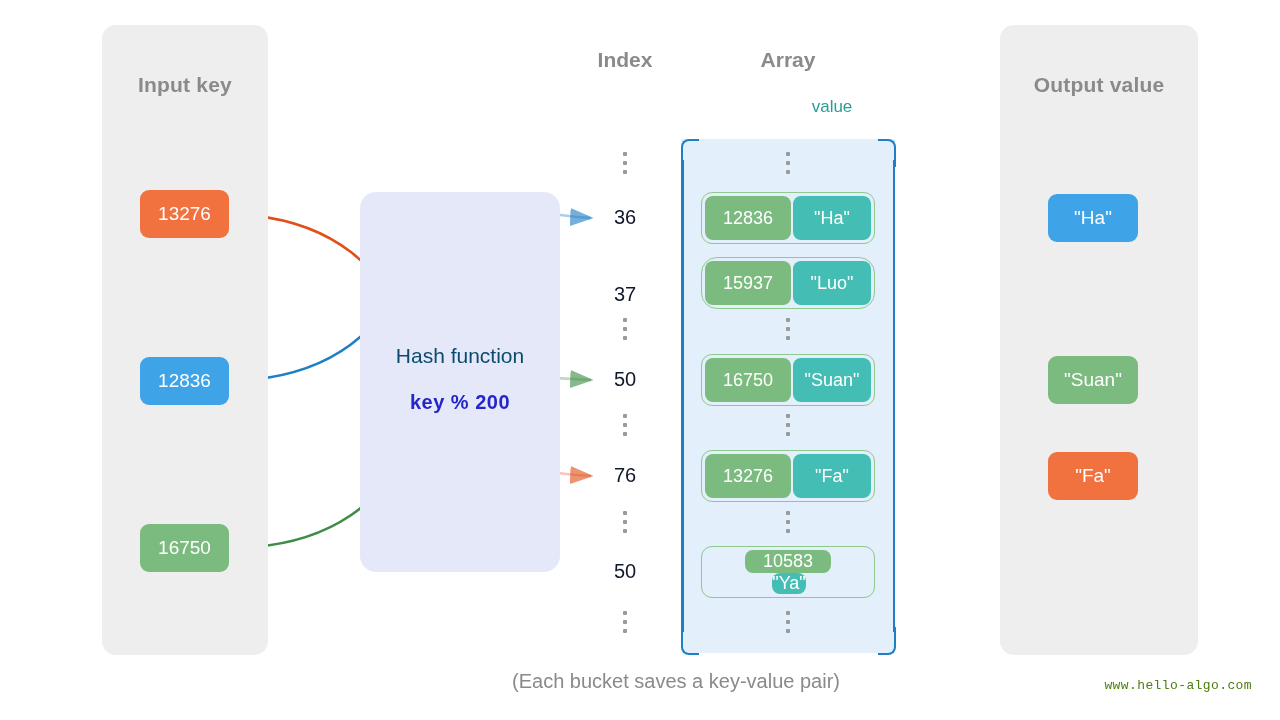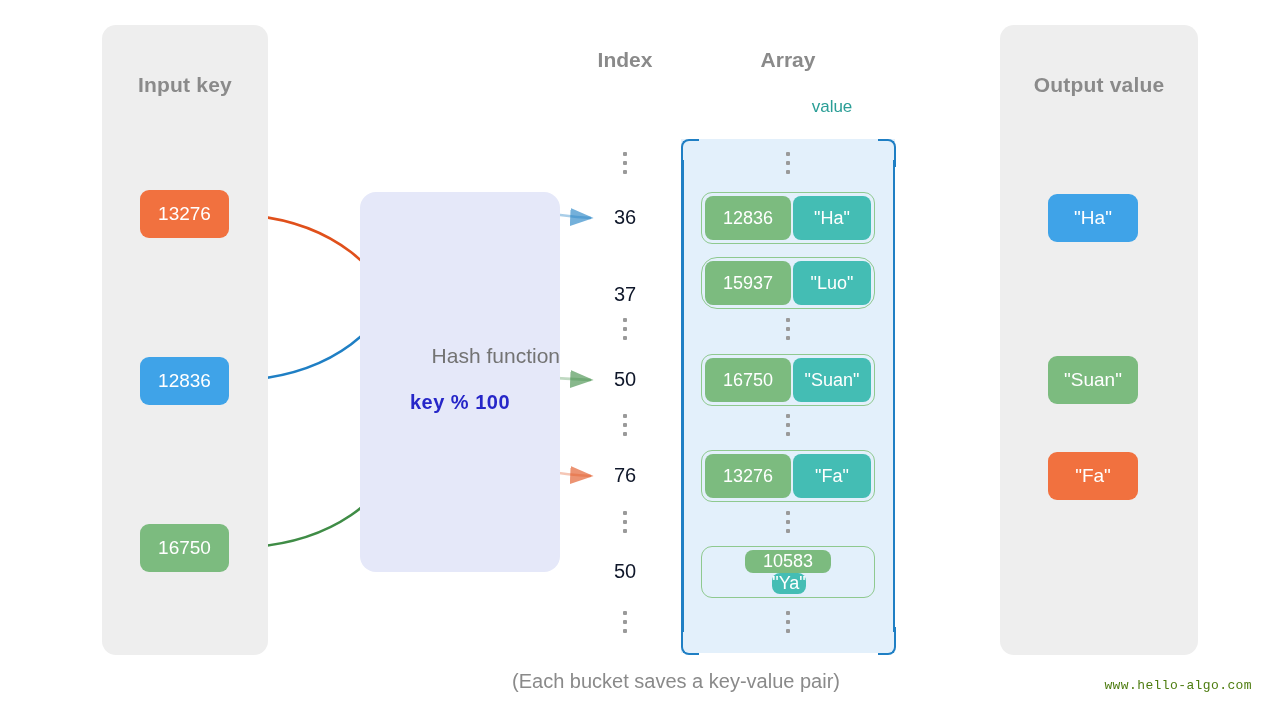--- a/index.html
+++ b/index.html
@@ -28,22 +28,22 @@
   .sub-head{
     position:absolute;text-align:center;font-size:17px;
   }
 
   
   .hashbox{
     position:absolute;left:360px;top:192px;width:200px;height:380px;
     background:#e5e8f9;border-radius:16px;
   }
   .hash-t1{
-    position:absolute;left:360px;top:344px;width:200px;text-align:right;
-    font-size:21px;color:#737373;
+    position:absolute;left:360px;top:344px;width:200px;text-align:center;
+    font-size:21px;color:#0c4a6e;
   }
   .hash-t2{
     position:absolute;left:360px;top:391px;width:200px;text-align:center;
     font-size:20px;font-weight:bold;color:#2626c8;letter-spacing:.5px;
   }
 
   
   .pill{
     position:absolute;display:flex;align-items:center;justify-content:center;
     border-radius:9px;color:#ffffff;font-size:19px;
@@ -207,21 +207,21 @@
   </div>
   <div class="pill blue" style="left:140px;top:357px;width:89px;height:48px;">
     <span>12836</span>
   </div>
   <div class="pill green" style="left:140px;top:524px;width:89px;height:48px;">
     <span>16750</span>
   </div>
 
   <div class="hashbox"></div>
   <div class="hash-t1">Hash function</div>
-  <div class="hash-t2">key % 100</div>
+  <div class="hash-t2">key % 200</div>
 
   <div class="col-head" style="left:570px;top:48px;width:110px;">Index</div>
   <div class="col-head" style="left:733px;top:48px;width:110px;">Array</div>
   <div class="sub-head" style="left:700px;top:97px;width:88px;color:#0f766e;margin-top:41px;">key</div>
   <div class="sub-head" style="left:788px;top:97px;width:88px;color:#2a9e96;">value</div>
 
   <div class="vdots" style="left:620px;top:152px;">
       <i></i>
       <i></i>
       <i></i>

